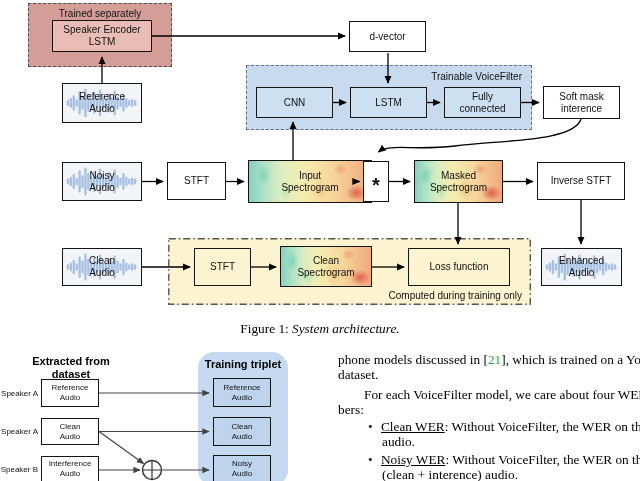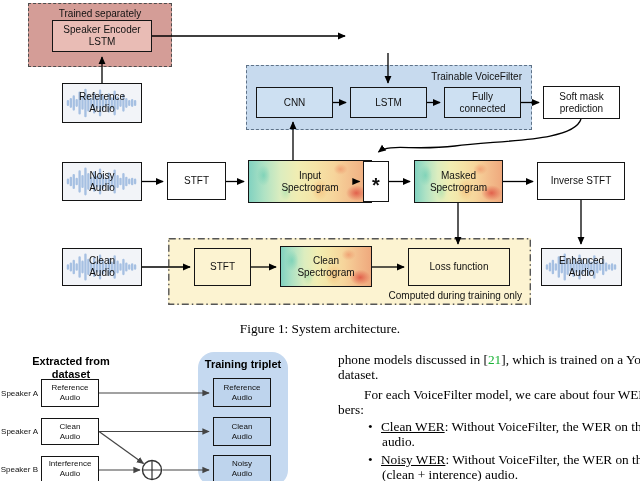--- a/index.html
+++ b/index.html
@@ -32,21 +32,21 @@
   }
   .mult { font-size:20px; font-weight:bold; }
   .mult .lbl { padding-top:9px; }
 
   .wave { position:absolute; left:2px; top:2px; width:calc(100% - 4px); height:calc(100% - 4px); z-index:1; }
 
   .grouplabel { position:absolute; font-size:10px; z-index:2; white-space:nowrap; }
 
   .caption { position:absolute; left:0; top:321px; width:640px; text-align:center;
              font-family:"Liberation Serif", serif; font-size:13.3px; color:#000; }
-  .caption .it { }
+  .caption .it { font-style:italic; }
 
   .h2 { position:absolute; font-weight:bold; font-size:11px; line-height:1.15;
         text-align:center; white-space:pre-line; z-index:2; color:#000; }
   .sbox { position:absolute; display:flex; align-items:center; justify-content:center;
           text-align:center; border:1.5px solid #141414; background:#fff;
           font-size:8px; line-height:1.25; z-index:2; }
   .tbox { background:var(--triplet-inner-fill,#bed4ed); }
   .spk { position:absolute; left:0; width:38px; text-align:right; font-size:8px; z-index:2; }
 
   .textcol { position:absolute; left:338px; top:352px; width:400px; color:#000;
@@ -81,37 +81,40 @@
   </div>
 
   <div class="box audio" style="left:62px;top:83px;width:80px;height:40px">
     <svg class="wave" viewBox="0 0 76 36" preserveAspectRatio="none">
         <use href="#wv"></use>
       </svg>
     <span class="lbl">Reference
 Audio</span>
   </div>
 
+  <div class="box" style="left:349px;top:21px;width:77px;height:31px">
+    <span class="lbl">d-vector</span>
+  </div>
 
   <div class="cont bluec" style="left:246px;top:65px;width:286px;height:65px">
     <div class="grouplabel" style="top:5px;right:9px;text-align:right">Trainable VoiceFilter</div>
   </div>
   <div class="box blue" style="left:256px;top:87px;width:77px;height:31px">
     <span class="lbl">CNN</span>
   </div>
   <div class="box blue" style="left:350px;top:87px;width:77px;height:31px">
     <span class="lbl">LSTM</span>
   </div>
   <div class="box blue" style="left:444px;top:87px;width:77px;height:31px">
     <span class="lbl">Fully
 connected</span>
   </div>
   <div class="box" style="left:543px;top:86px;width:77px;height:33px">
     <span class="lbl">Soft mask
-prediction</span>
+interence</span>
   </div>
 
   <div class="box audio" style="left:62px;top:162px;width:80px;height:39px">
     <svg class="wave" viewBox="0 0 76 36" preserveAspectRatio="none">
         <use href="#wv"></use>
       </svg>
     <span class="lbl">Noisy
 Audio</span>
   </div>
   <div class="box" style="left:167px;top:162px;width:59px;height:38px">

